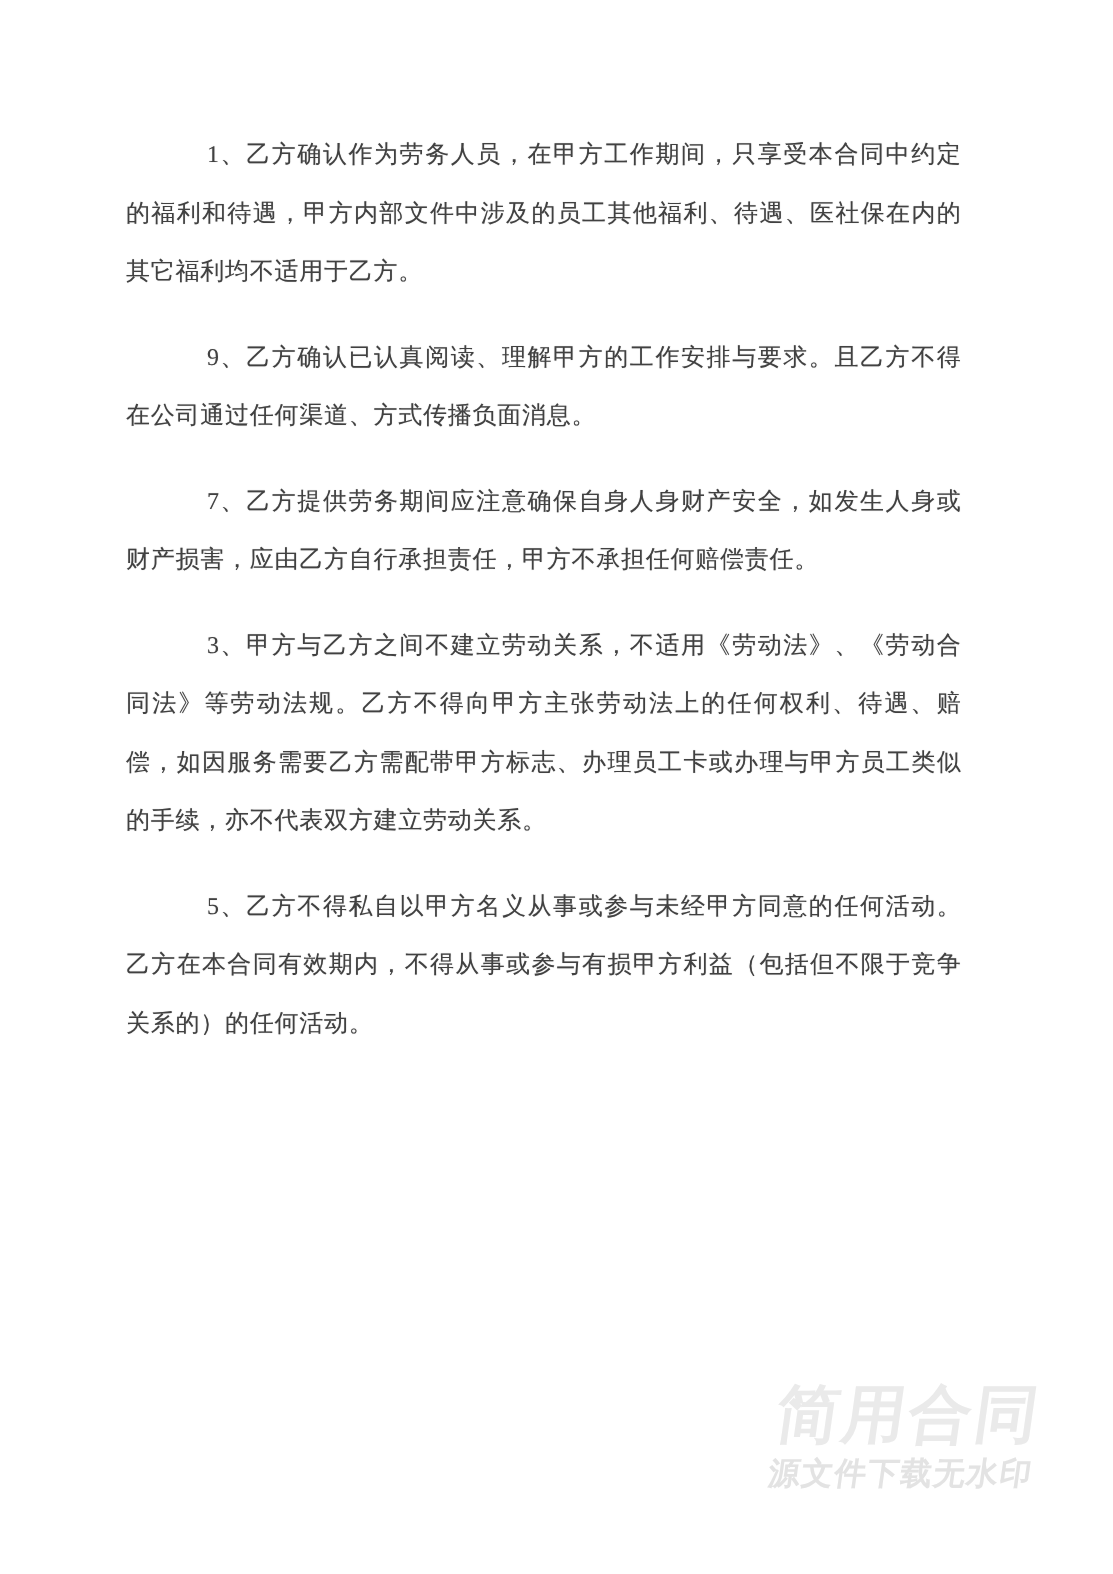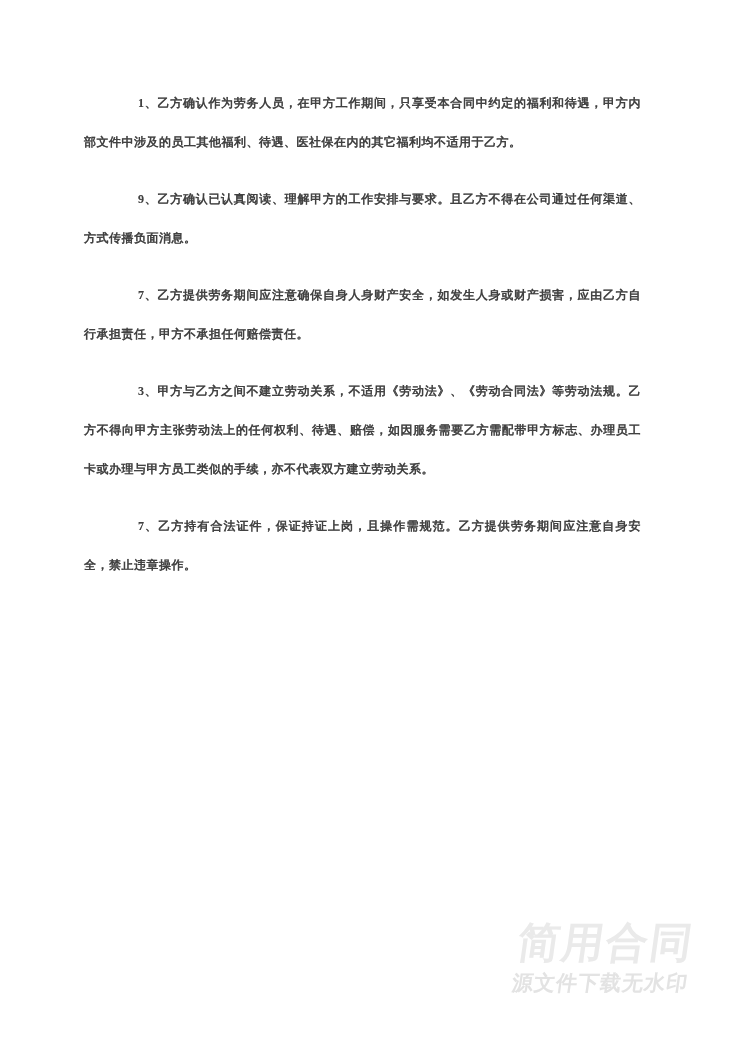--- a/index.html
+++ b/index.html
@@ -16,28 +16,27 @@
     font-family: "Liberation Serif", "DejaVu Serif", serif;
   }
   .content {
     position: absolute;
     top: 84px;
     left: 84px;
     width: 557px;
   }
   .clause {
     margin: 0 0 18px 0;
-    font-size: 12px;
+    font-size: 16px;
     line-height: 39px;
     color: #414141;
     text-align: justify;
     text-indent: 54px;
     letter-spacing: 0.5px;
     text-shadow: 0 0 0.6px rgba(70,70,70,0.45);
-    font-weight: bold;
   }
   .watermark {
     position: absolute;
     right: 50px;
     bottom: 55px;
     text-align: right;
     transform: skewX(-8deg);
     font-family: "Liberation Sans", "DejaVu Sans", sans-serif;
     font-weight: bold;
     user-select: none;
@@ -59,20 +58,20 @@
 </style>
 </head>
 <body>
 
 <div class="page">
   <div class="content">
     <p class="clause">1、乙方确认作为劳务人员，在甲方工作期间，只享受本合同中约定的福利和待遇，甲方内部文件中涉及的员工其他福利、待遇、医社保在内的其它福利均不适用于乙方。</p>
     <p class="clause">9、乙方确认已认真阅读、理解甲方的工作安排与要求。且乙方不得在公司通过任何渠道、方式传播负面消息。</p>
     <p class="clause">7、乙方提供劳务期间应注意确保自身人身财产安全，如发生人身或财产损害，应由乙方自行承担责任，甲方不承担任何赔偿责任。</p>
     <p class="clause">3、甲方与乙方之间不建立劳动关系，不适用《劳动法》、《劳动合同法》等劳动法规。乙方不得向甲方主张劳动法上的任何权利、待遇、赔偿，如因服务需要乙方需配带甲方标志、办理员工卡或办理与甲方员工类似的手续，亦不代表双方建立劳动关系。</p>
-    <p class="clause">7、乙方持有合法证件，保证持证上岗，且操作需规范。乙方提供劳务期间应注意自身安全，禁止违章操作。</p>
+    <p class="clause">5、乙方不得私自以甲方名义从事或参与未经甲方同意的任何活动。乙方在本合同有效期内，不得从事或参与有损甲方利益（包括但不限于竞争关系的）的任何活动。</p>
   </div>
 
   <div class="watermark">
     <div class="wm-title">简用合同</div>
     <div class="wm-subtitle">源文件下载无水印</div>
   </div>
 </div>
 
 </body></html>

